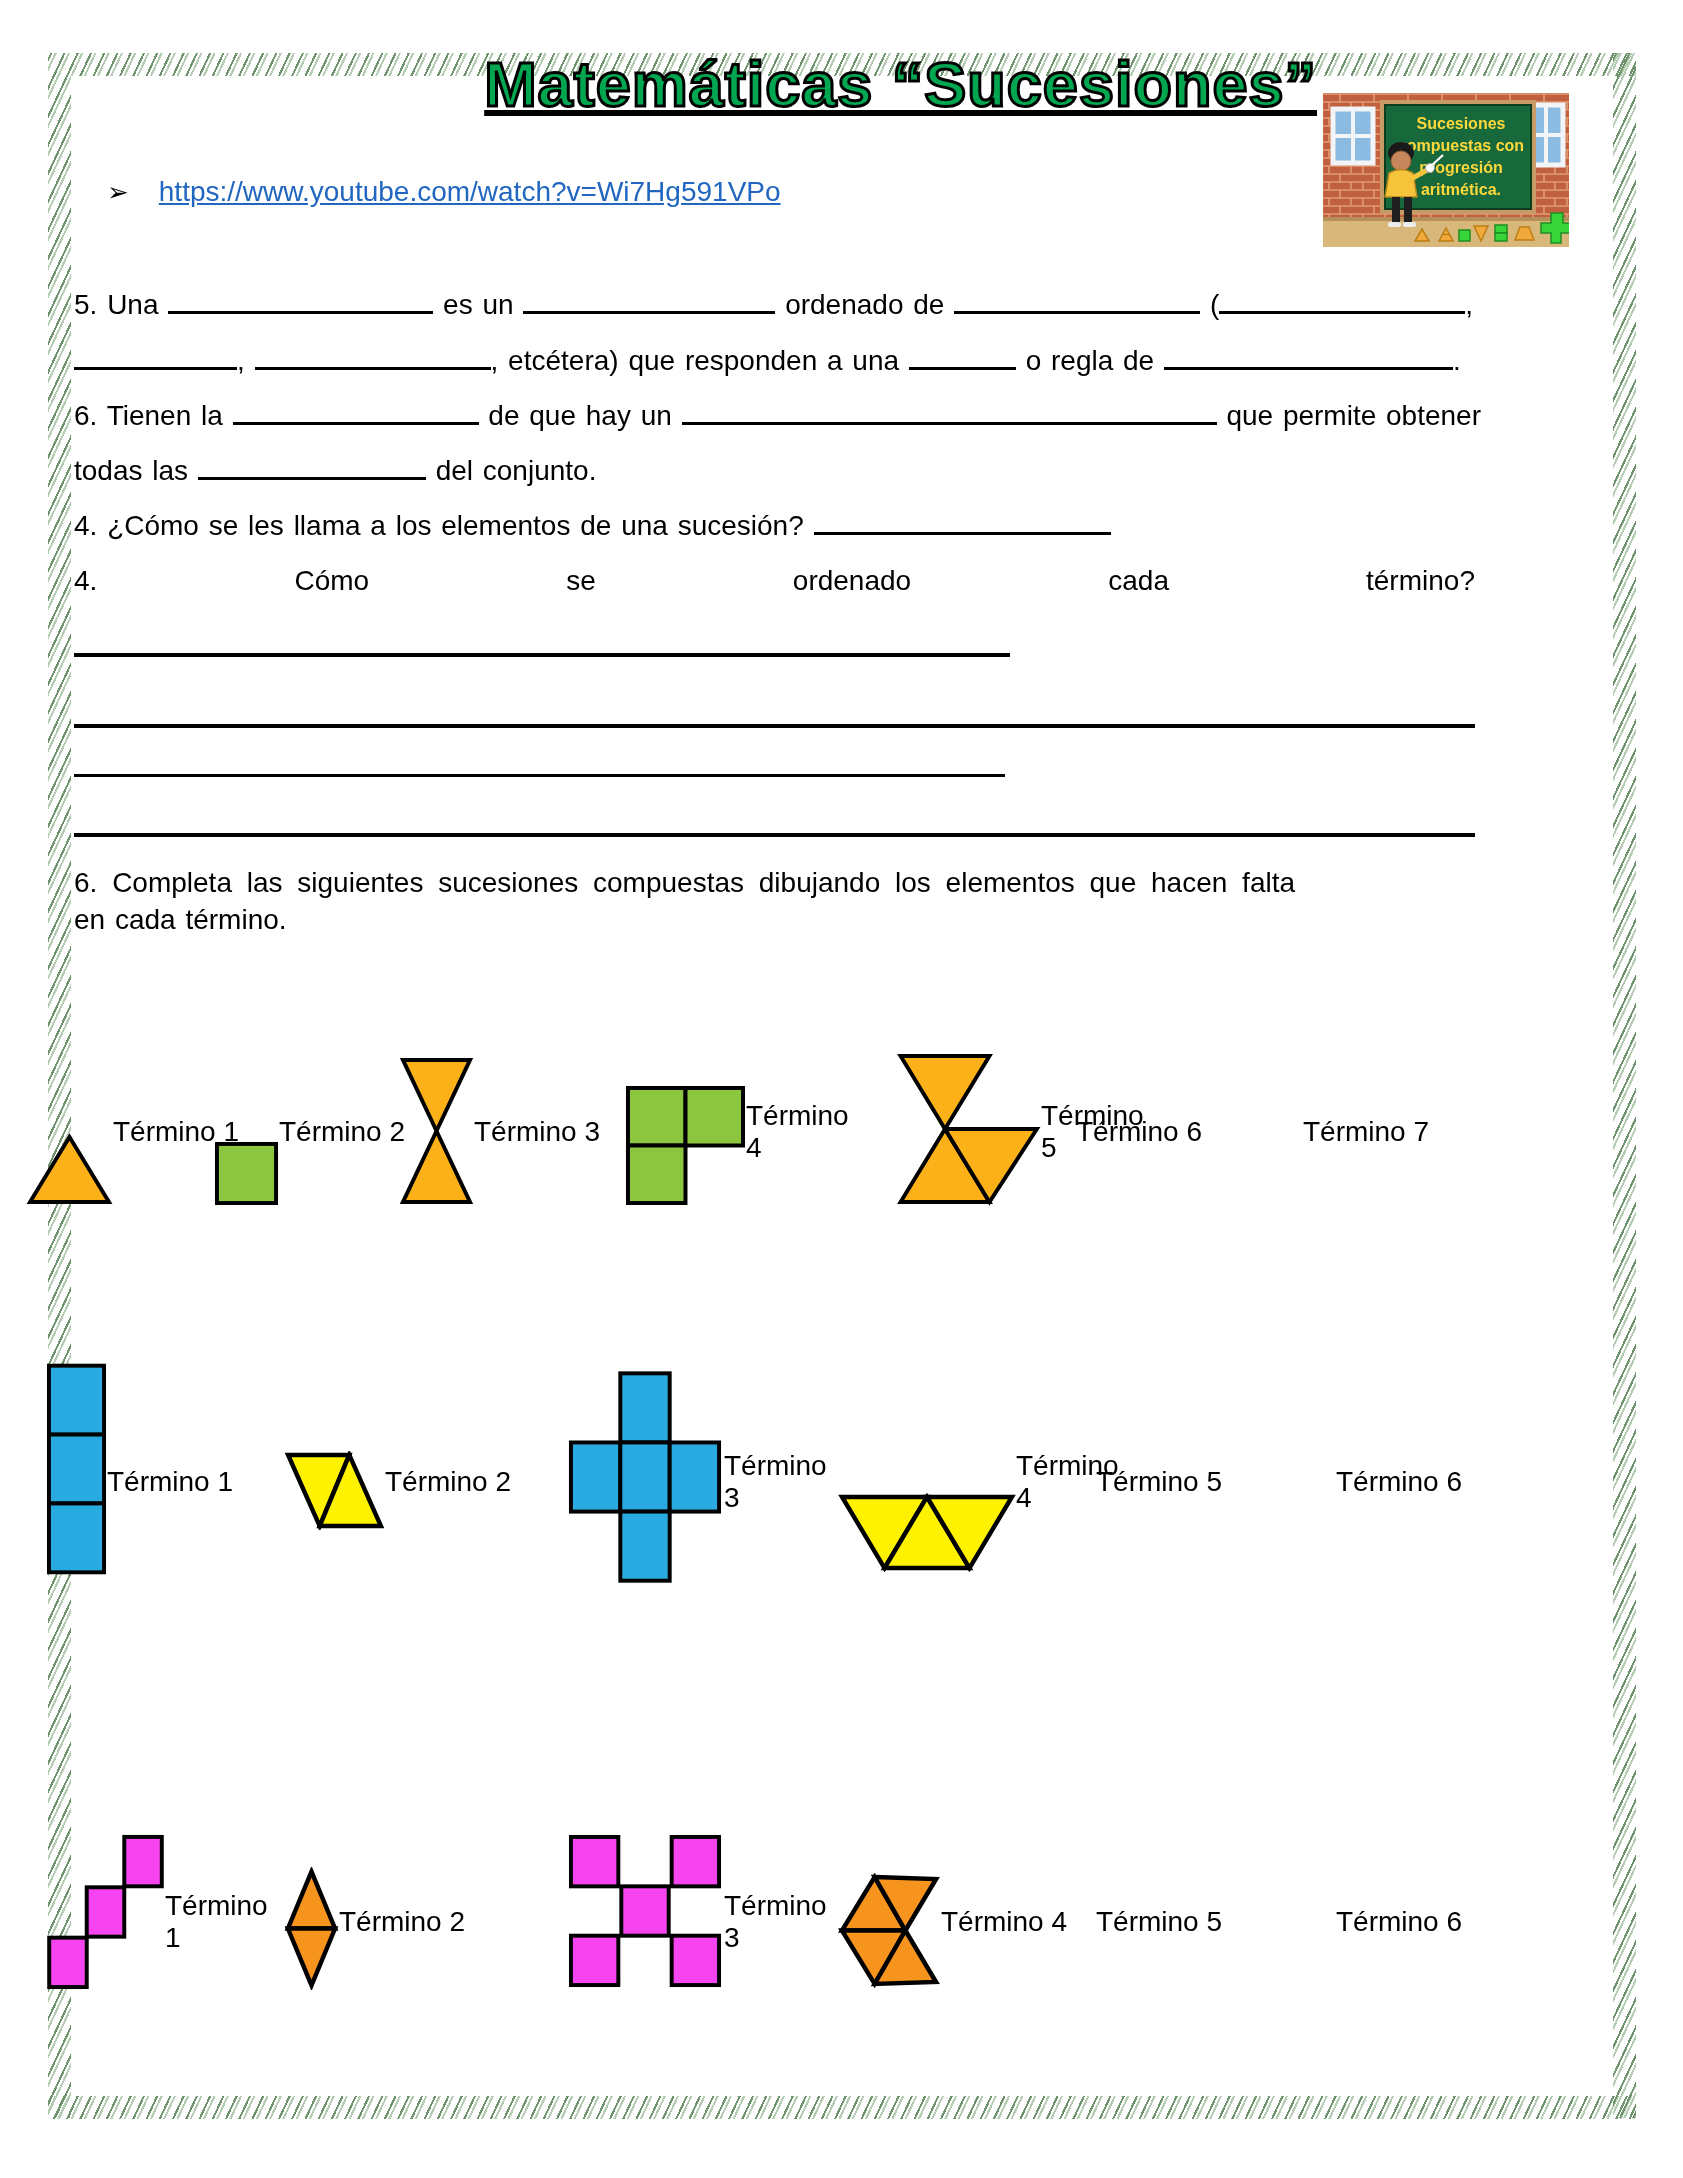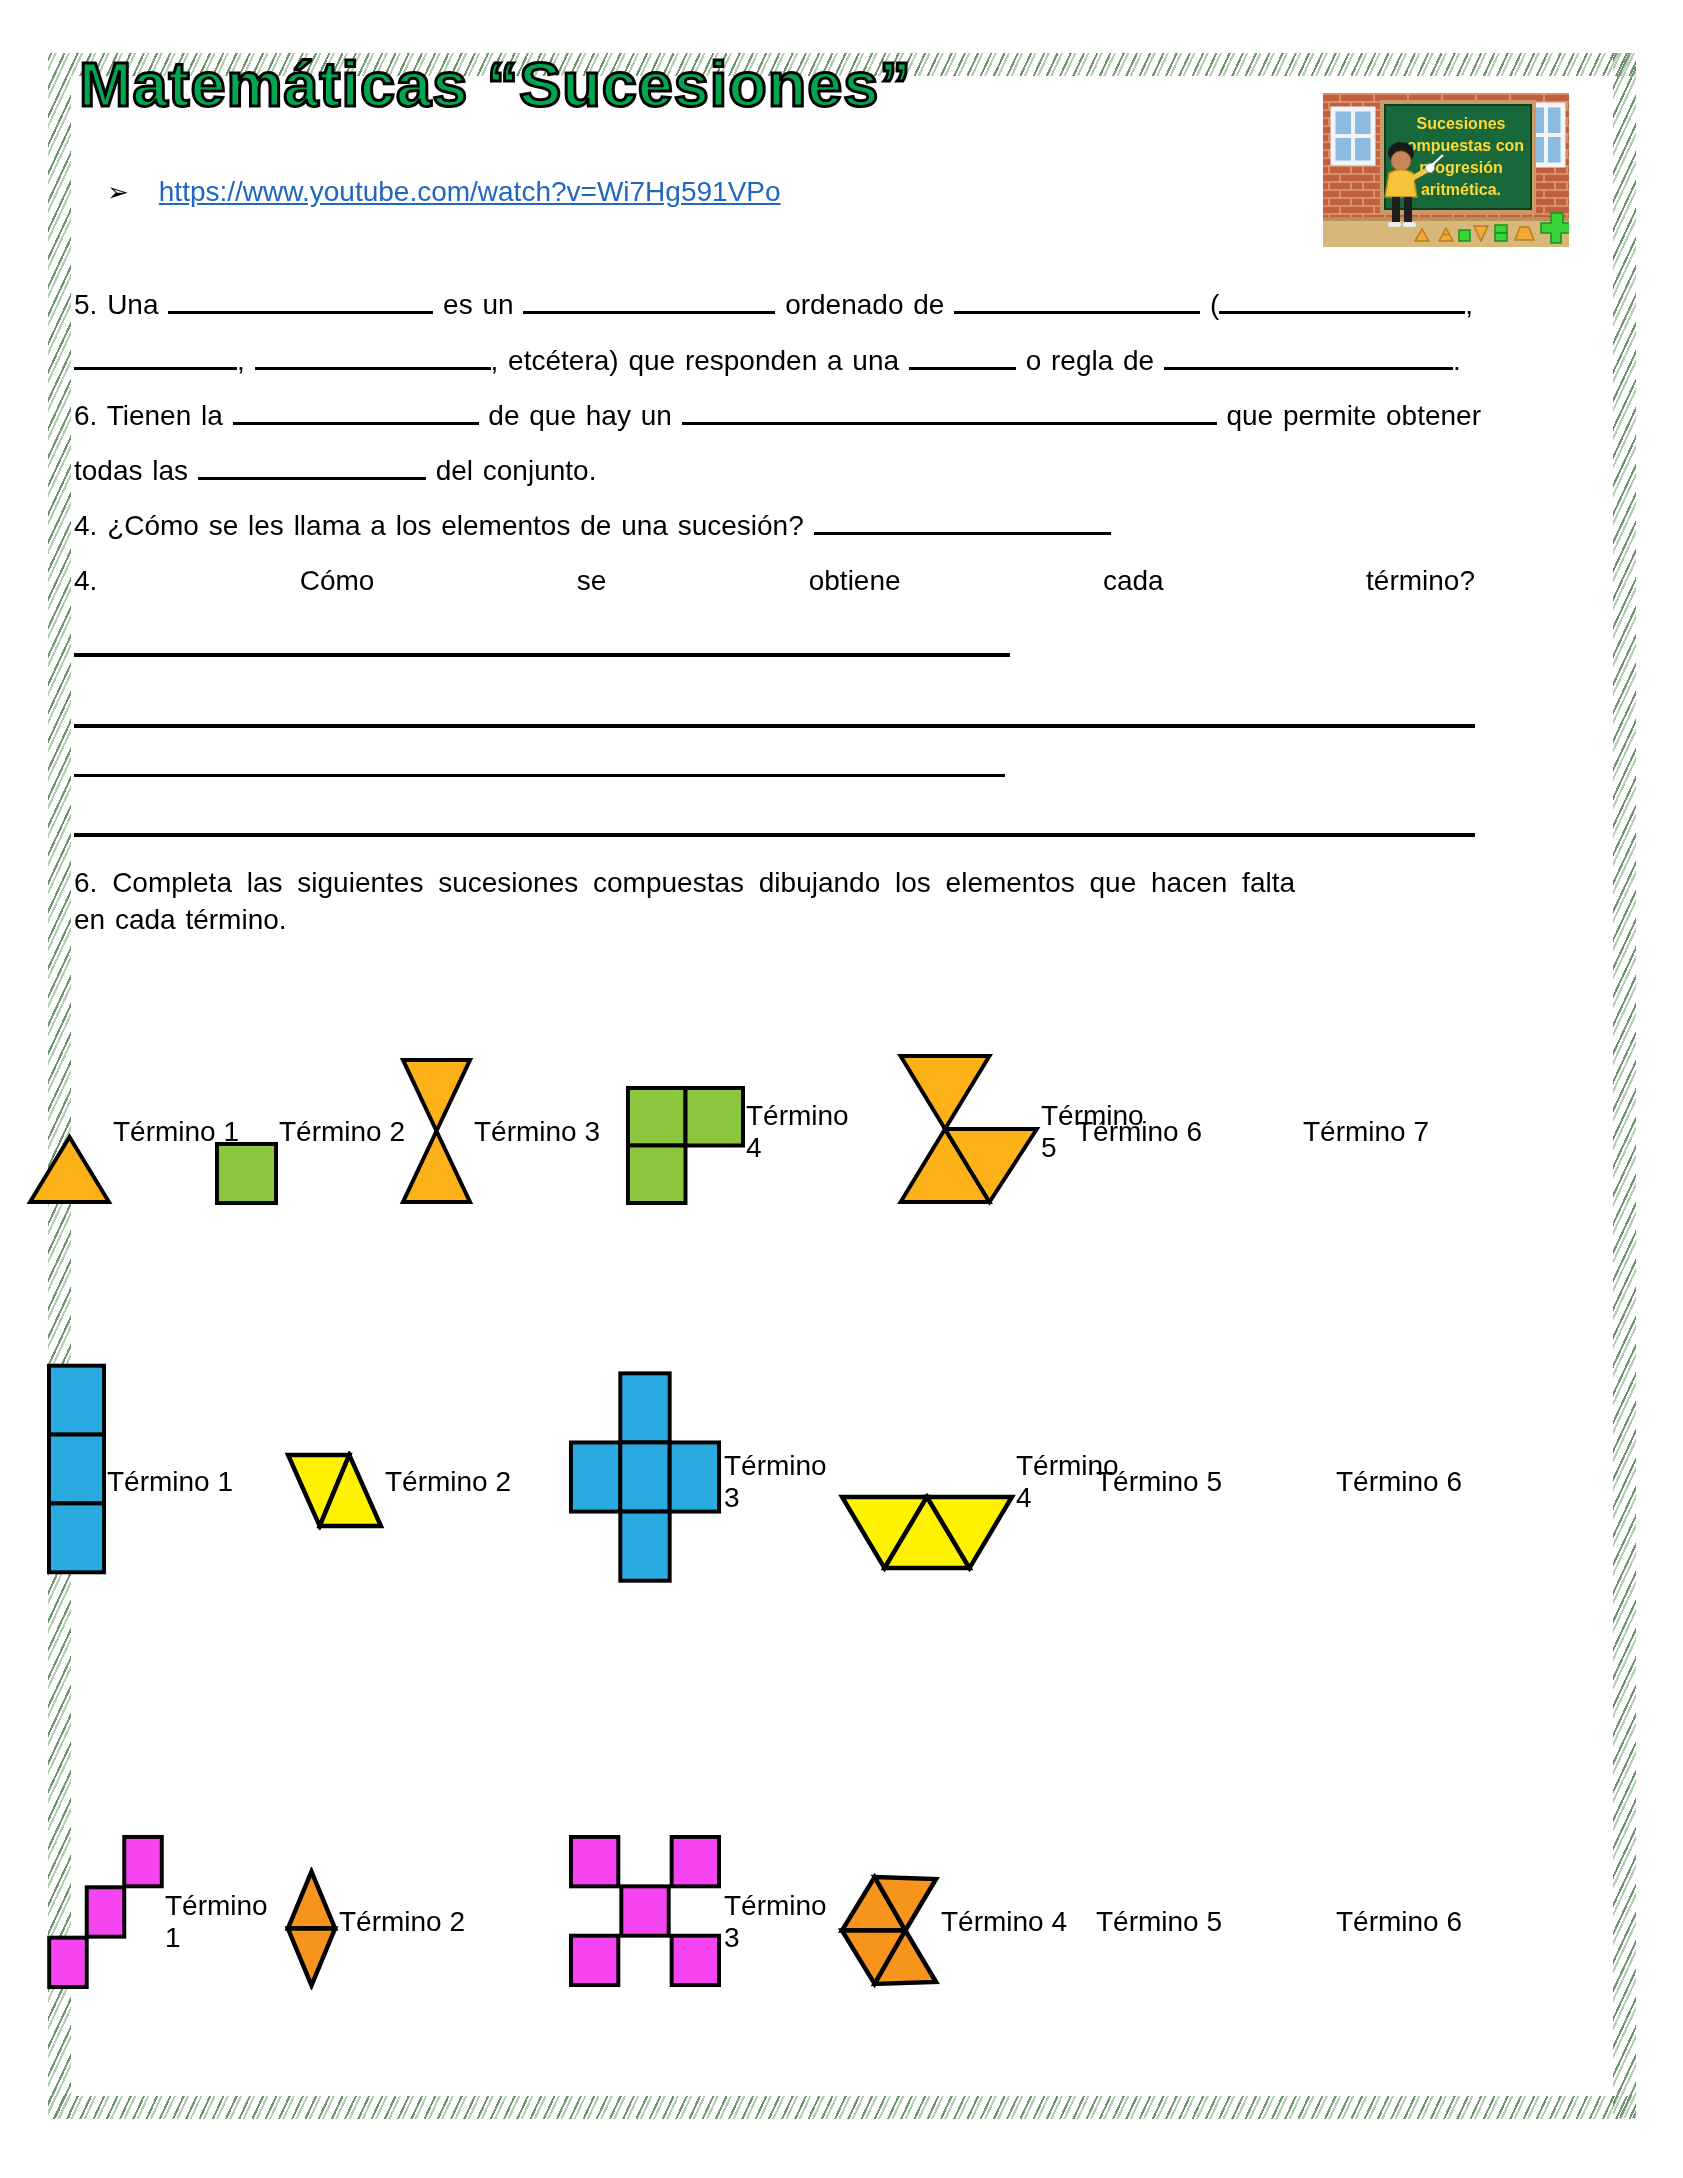--- a/index.html
+++ b/index.html
@@ -9,23 +9,23 @@
   
   .band{position:absolute;
     background-image:repeating-linear-gradient(115deg,
       transparent 0 2px,#6f936d 2px 4px,transparent 4px 6px,
       #b4ccb1 6px 8px,transparent 8px 12px);}
   .band.top{left:48px;top:53px;width:1588px;height:23px;}
   .band.bottom{left:48px;top:2096px;width:1588px;height:23px;}
   .band.left{left:48px;top:53px;width:23px;height:2065px;}
   .band.right{left:1613px;top:53px;width:23px;height:2065px;}
 
-  .title{position:absolute;left:79px;top:48px;width:1238px;text-align:left;
+  .title{position:absolute;left:79px;top:48px;width:1238px;text-align:right;
          font-size:63px;font-weight:bold;letter-spacing:1px;
-         color:var(--c-title);-webkit-text-stroke:3px #000;}
+         color:var(--c-title);text-decoration:underline;-webkit-text-stroke:3px #000;}
 
   .thumb{position:absolute;left:1323px;top:93px;width:246px;height:154px;}
 
   .t-line{position:absolute;left:74px;width:1401px;font-size:28px;
           white-space:nowrap;word-spacing:2px;}
   .bl{display:inline-block;height:3px;border-bottom:3px solid #000;}
   .jline{position:absolute;left:74px;width:1401px;font-size:28px;
          display:flex;justify-content:space-between;}
   .rule{position:absolute;border-bottom:4px solid #000;height:0;}
 
@@ -146,21 +146,21 @@
 
   <div class="t-line" style="top:510px">
     <span>4. ¿Cómo se les llama a los elementos de una sucesión?</span>
     <span class="bl" style="width:297px"></span>
   </div>
 
   <div class="jline" style="top:565px">
     <span>4.</span>
     <span>Cómo</span>
     <span>se</span>
-    <span>obtiene</span>
+    <span>ordenado</span>
     <span>cada</span>
     <span>término?</span>
   </div>
   <div class="rule" style="left:74px;top:653px;width:936px"></div>
   <div class="rule" style="left:74px;top:724px;width:1401px"></div>
 
   <div class="t-line" style="top:752px">
     <span class="bl" style="width:931px"></span>
   </div>
   <div class="rule" style="left:74px;top:833px;width:1401px"></div>

